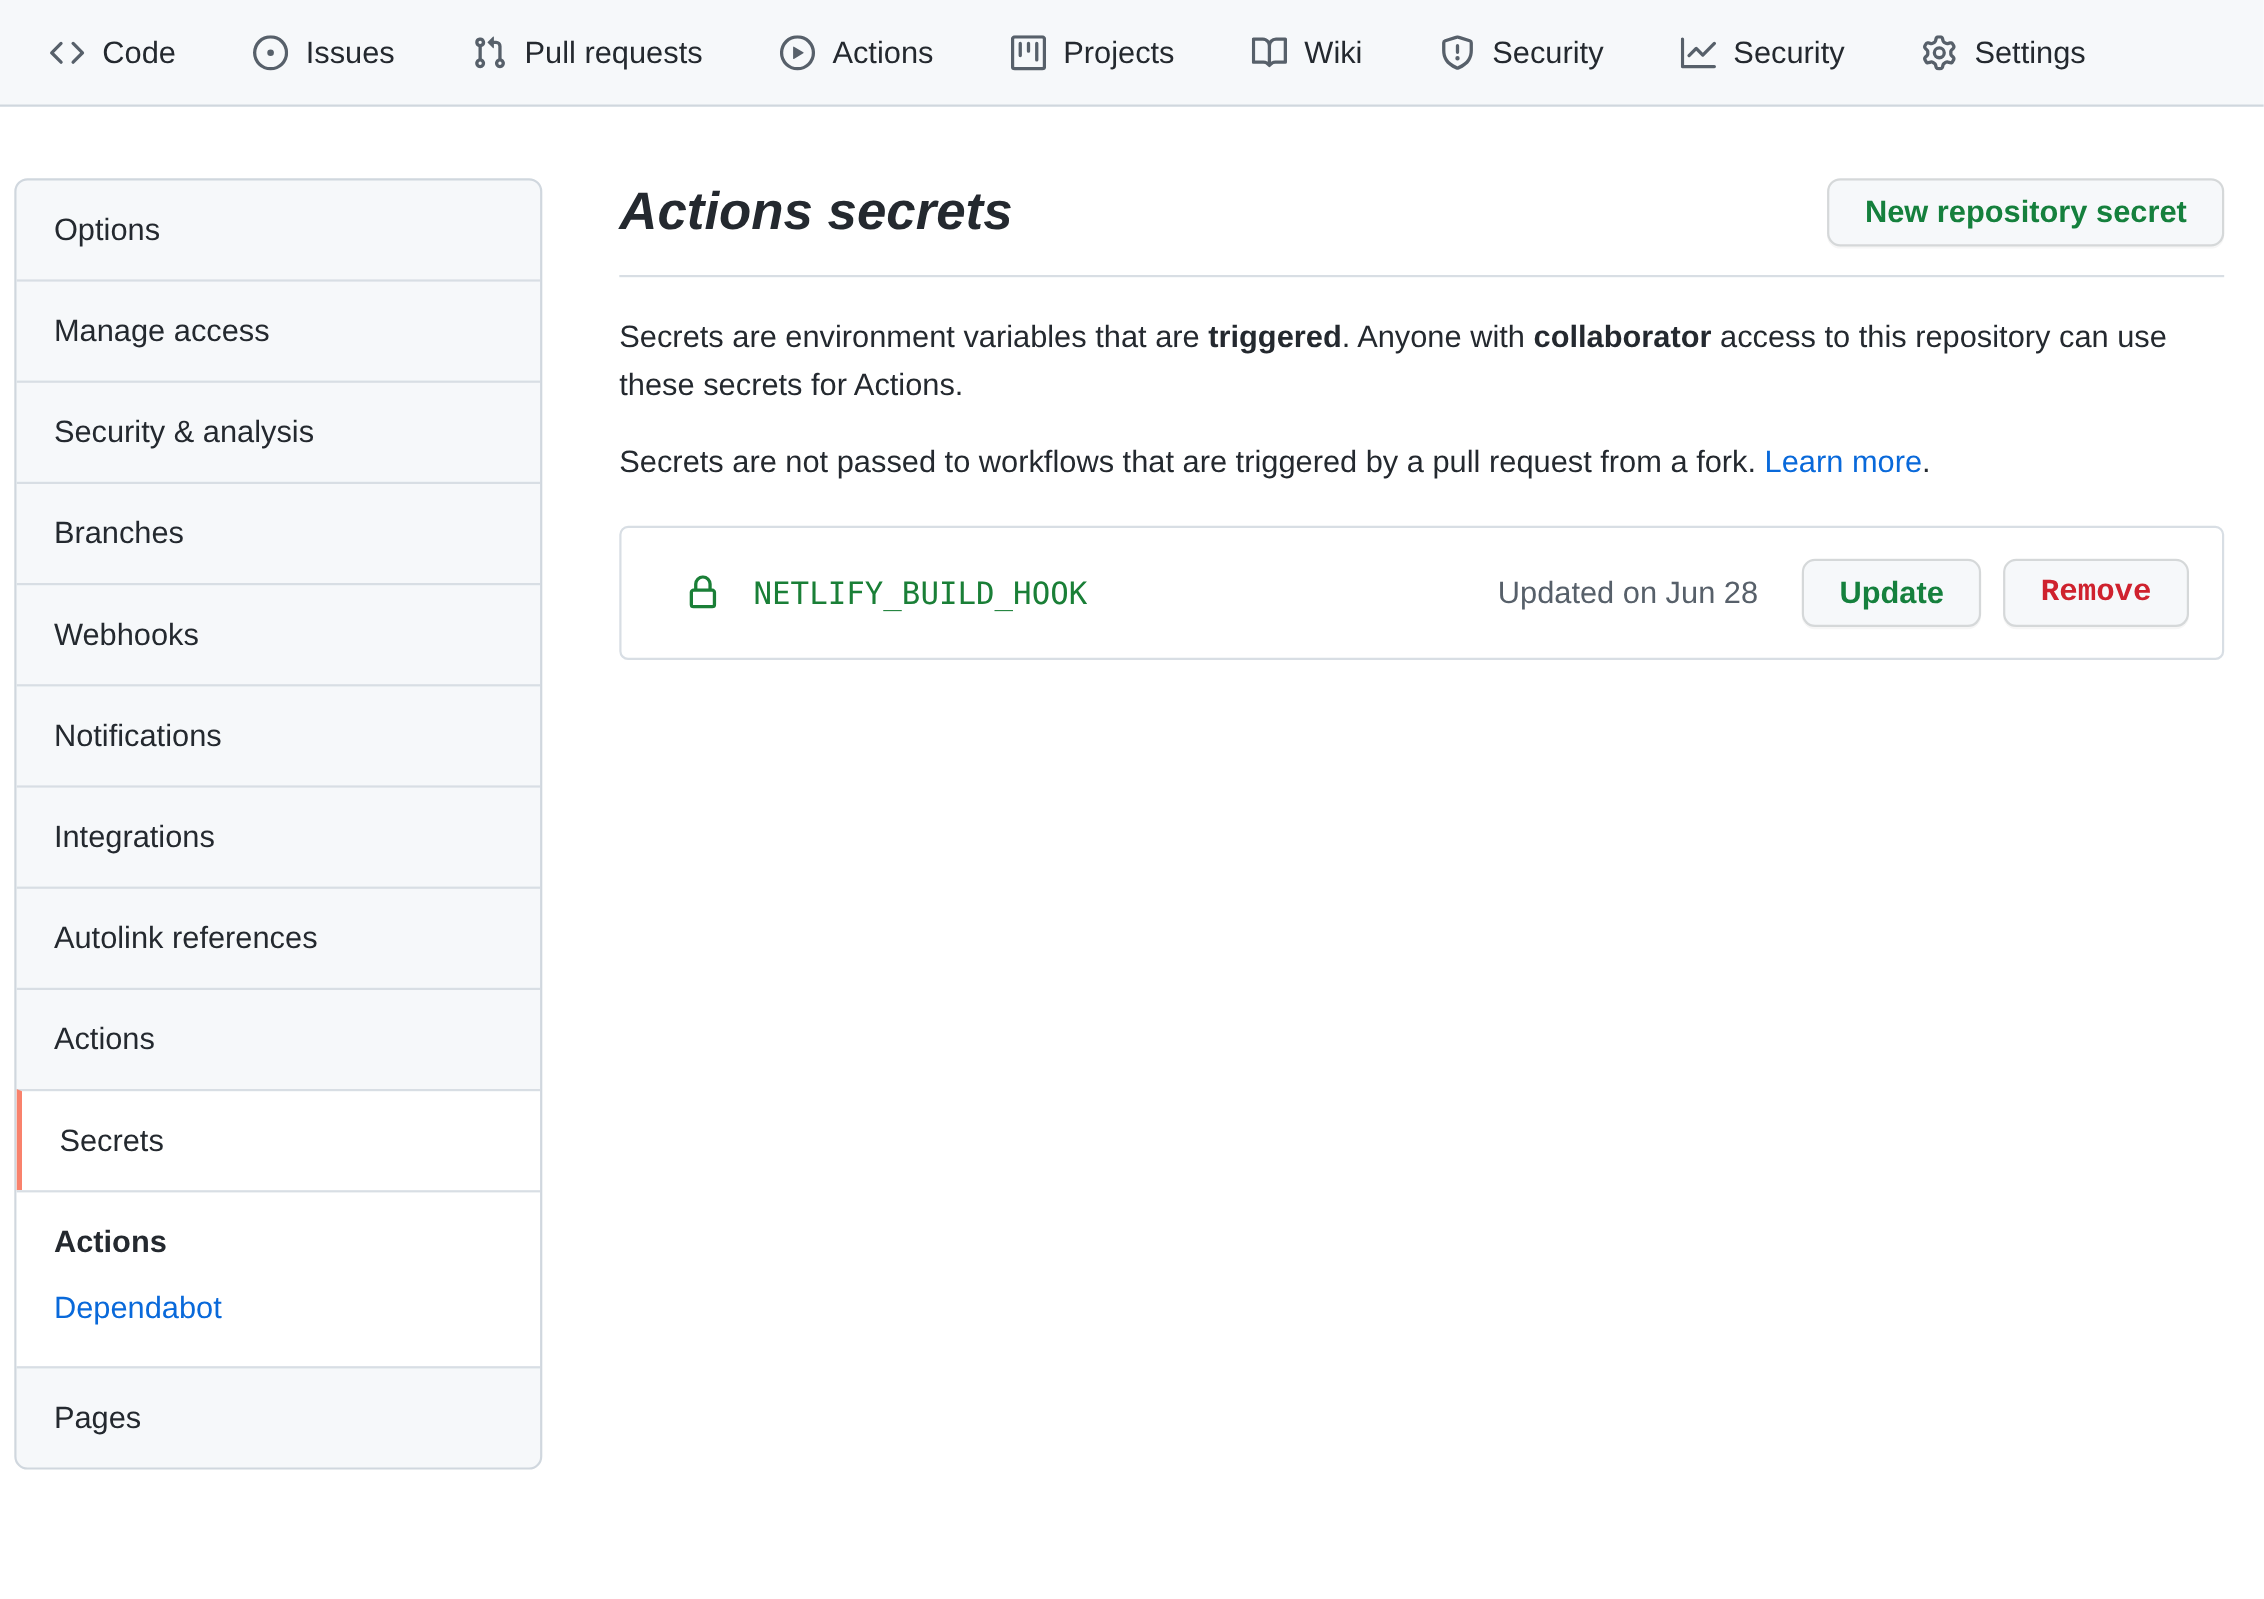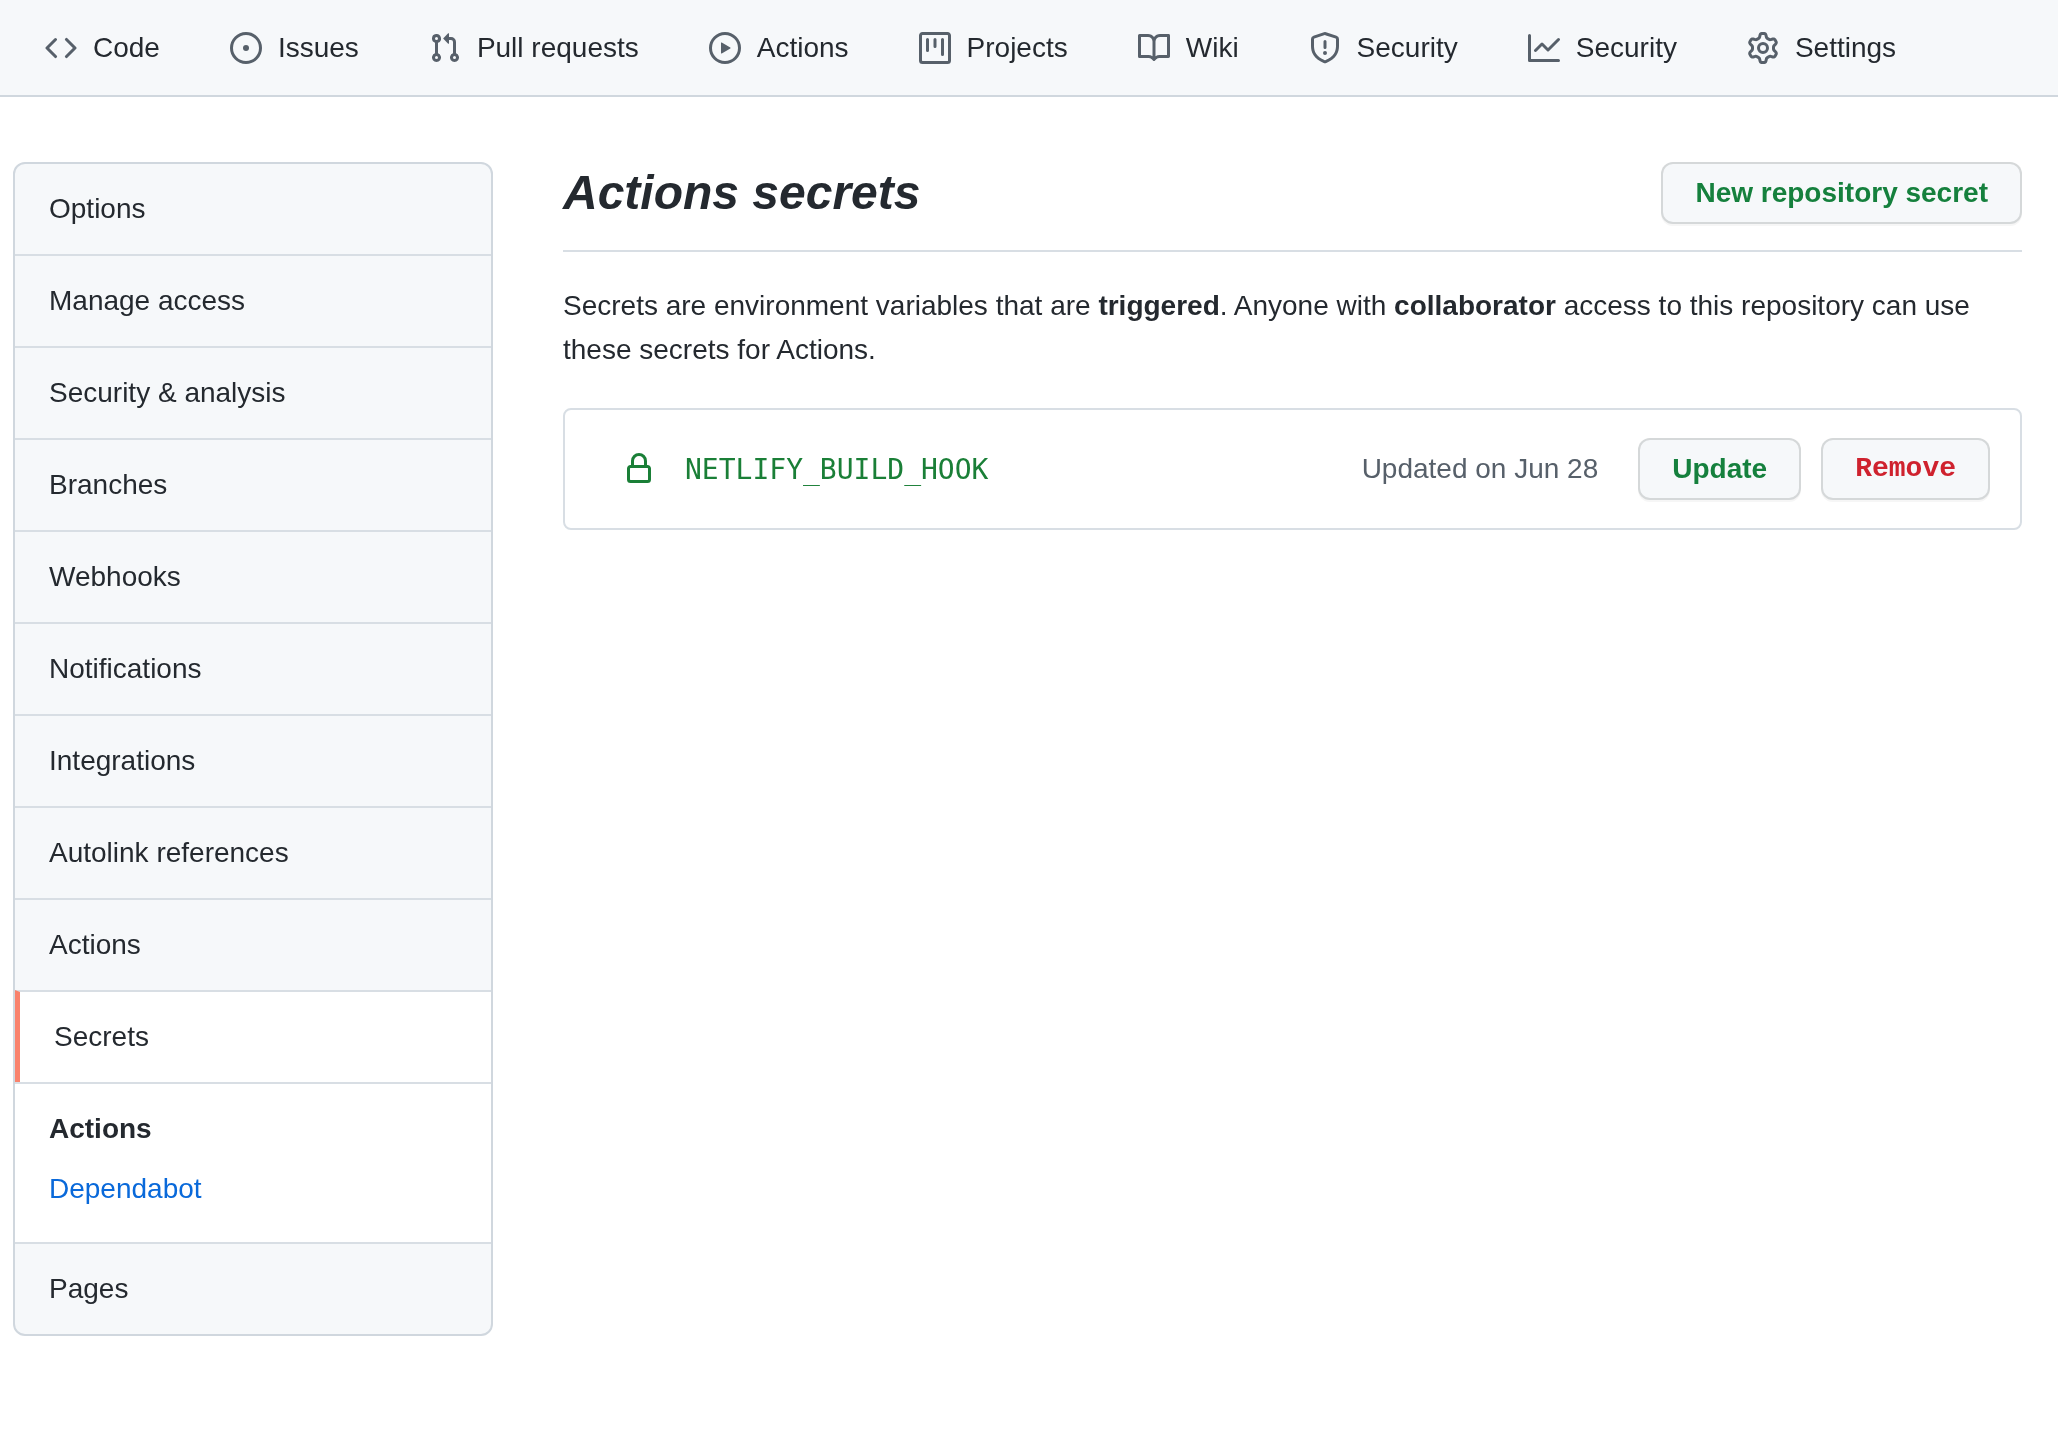--- a/index.html
+++ b/index.html
@@ -256,20 +256,21 @@
 
   <main class="main">
 
     <div class="page-header">
       <h1 class="page-title">Actions secrets</h1>
       <button class="btn">New repository secret</button>
     </div>
 
     <p class="desc"><span>Secrets are environment variables that are </span><b>triggered</b><span>. Anyone with </span><b>collaborator</b><span> access to this repository can use these secrets for Actions.</span></p>
 
+    <p class="desc"><span>Secrets are not passed to workflows that are triggered by a pull request from a fork. </span><a>Learn more</a><span>.</span></p>
 
     <div class="secret-box">
       <div class="secret-row">
         <span>
             <svg class="lock" viewBox="0 0 16 16" width="32" height="32">
               <path d="M4 4a4 4 0 0 1 8 0v2h.25c.966 0 1.75.784 1.75 1.75v5.5A1.75 1.75 0 0 1 12.25 15h-8.5A1.75 1.75 0 0 1 2 13.25v-5.5C2 6.784 2.784 6 3.75 6H4Zm8.25 3.5h-8.5a.25.25 0 0 0-.25.25v5.5c0 .138.112.25.25.25h8.5a.25.25 0 0 0 .25-.25v-5.5a.25.25 0 0 0-.25-.25ZM10.5 6V4a2.5 2.5 0 1 0-5 0v2Z"></path>
             </svg>
           </span>
         <span class="secret-name">NETLIFY_BUILD_HOOK</span>
         <span class="secret-updated">Updated on Jun 28</span>

